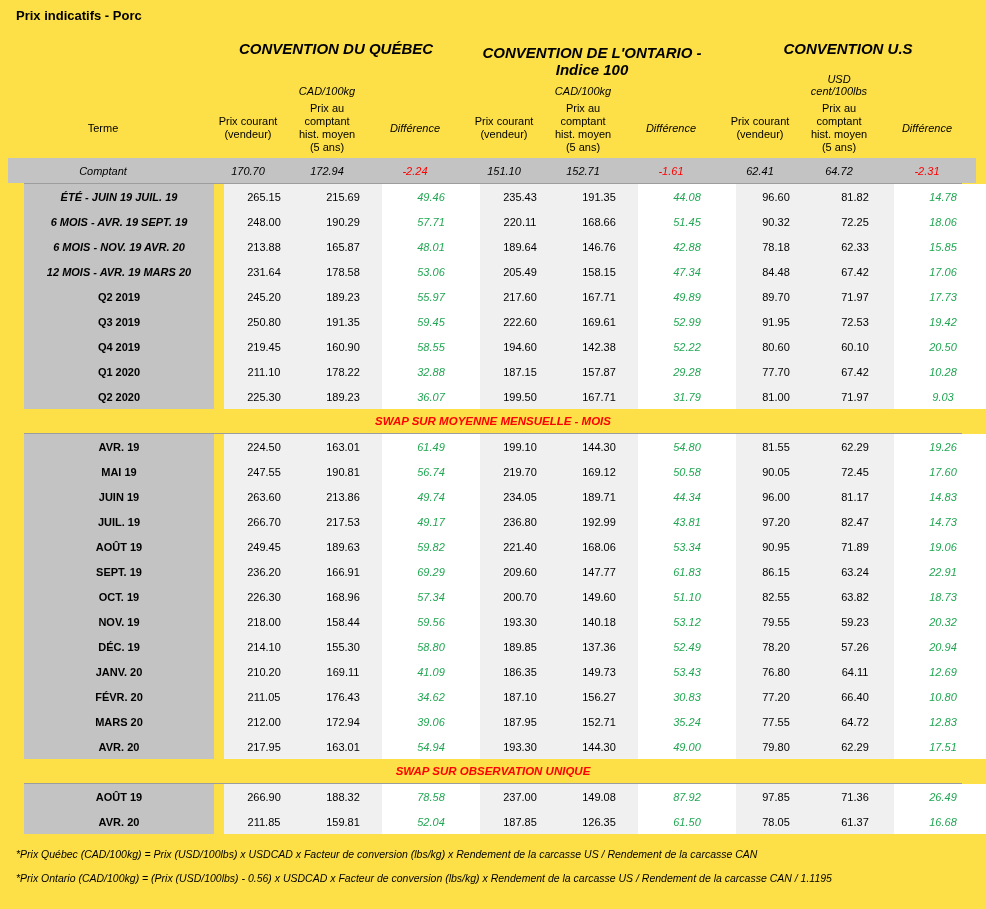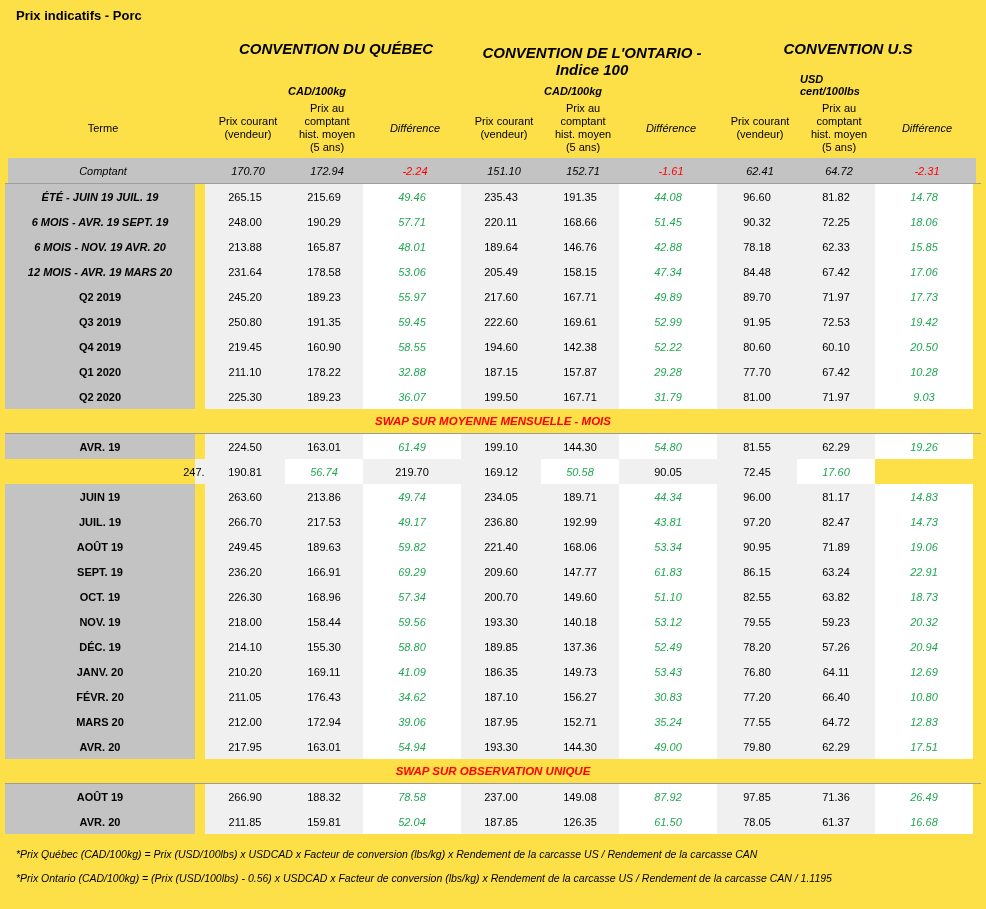--- a/index.html
+++ b/index.html
@@ -14,21 +14,21 @@
     grid-template-columns: 190px 10px 80px 78px 98px 80px 78px 98px 80px 78px 98px;
     margin: 0 8px;
   }
   .header { margin-top: 12px; grid-template-rows: 24px 38px 60px; }
 
   .gt { grid-row: 1; align-self: center; text-align: center; font-size: 15px; font-weight: bold; font-style: italic; }
   .gt1 { grid-column: 3 / 6; }
   .gt2 { grid-column: 6 / 9; margin-top: 26px; }
   .gt3 { grid-column: 9 / 12; }
 
-  .unit { grid-row: 2; align-self: end; font-size: 11px; font-weight: bold; font-style: italic; padding-bottom: 1px; }
+  .unit { grid-row: 2; align-self: end; text-align: center; font-size: 11px; font-weight: normal; font-style: italic; padding-bottom: 1px; }
   .u1 { grid-column: 4; }
   .u2 { grid-column: 7; }
   .u3 { grid-column: 10; }
 
   .ch { grid-row: 3; align-self: center; text-align: center; font-size: 11px; line-height: 13px; white-space: pre-line; }
   .ch.it { font-style: italic; }
 
   .row { display: grid; grid-template-columns: 190px 10px 80px 78px 98px 80px 78px 98px 80px 78px 98px; height: 25px; }
   .cell { display: flex; align-items: center; justify-content: center; font-size: 11px; height: 100%; }
   .term { background: #c3c3c3; font-weight: bold; }
@@ -37,21 +37,21 @@
   .diff { font-style: italic; color: #21a653; background: #fff; }
   .diff.neg { color: #ff0000; }
 
   .comptant-row { margin: 0 8px; }
   .comptant-row .cell { background: #c3c3c3; font-style: italic; }
   .comptant-row .term { font-weight: normal; }
   .comptant-row .diff { color: #ff0000; }
 
   .section-title { height: 24px; display: flex; align-items: center; justify-content: center;
     color: #ff0000; font-weight: bold; font-style: italic; font-size: 11.5px; }
-  .section-rows { margin: 0 5px; border-top: 1px solid #9d9d9d; }
+  .section-rows { margin: 0 24px; border-top: 1px solid #9d9d9d; }
 
   .footnotes { margin: 8px 0 0 16px; }
   .footnote { font-size: 10.5px; font-style: italic; line-height: 24px; }
 </style>
 </head>
 <body>
 
 <div class="page">
 
   <div class="title">Prix indicatifs - Porc</div>
@@ -237,20 +237,21 @@
           <div class="cell shaded">163.01</div>
           <div class="cell diff">61.49</div>
           <div class="cell shaded">199.10</div>
           <div class="cell shaded">144.30</div>
           <div class="cell diff">54.80</div>
           <div class="cell shaded">81.55</div>
           <div class="cell shaded">62.29</div>
           <div class="cell diff">19.26</div>
         </div>
         <div class="row">
+          <div class="cell term">MAI 19</div>
           <div class="cell gap"></div>
           <div class="cell shaded">247.55</div>
           <div class="cell shaded">190.81</div>
           <div class="cell diff">56.74</div>
           <div class="cell shaded">219.70</div>
           <div class="cell shaded">169.12</div>
           <div class="cell diff">50.58</div>
           <div class="cell shaded">90.05</div>
           <div class="cell shaded">72.45</div>
           <div class="cell diff">17.60</div>

